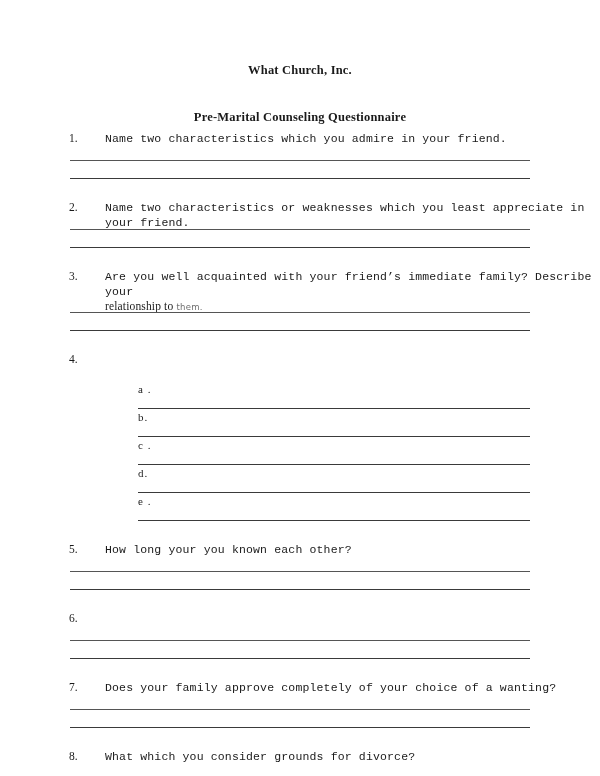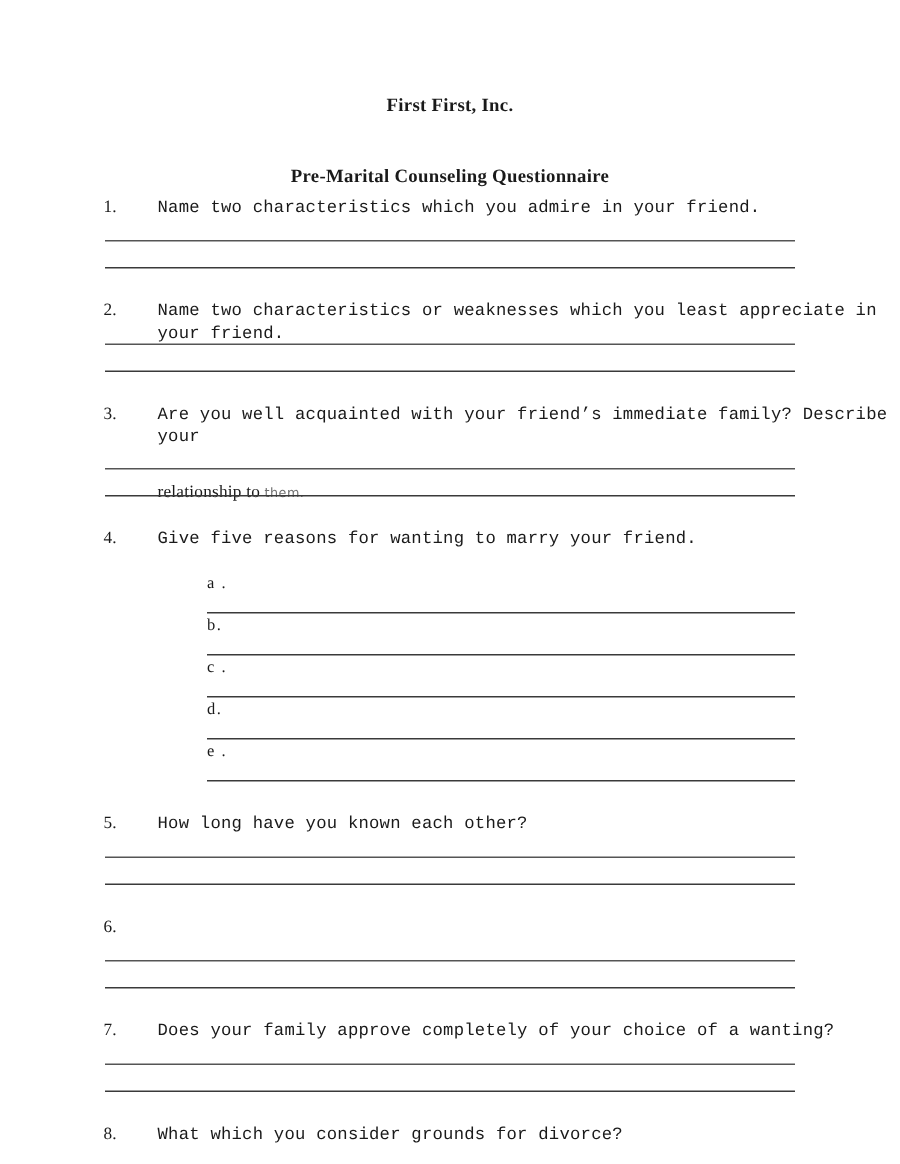--- a/index.html
+++ b/index.html
@@ -81,21 +81,20 @@
     line-height: 15px;
     letter-spacing: 0.15px;
     font-family: Liberation Mono, monospace;
   }
   .q-text-cont {
     display: block;
     padding-left: 36px;
     font-size: 11.5px;
     line-height: 14px;
     letter-spacing: 0.15px;
-    margin-top: 22px;
   }
   
   .faint {
     font-family: "DejaVu Sans", "Liberation Sans", sans-serif;
     font-size: 8.5px;
     color: #6f6f6f;
     letter-spacing: 0.3px;
   }
 
   
@@ -131,21 +130,21 @@
     height: 0;
     border-top: 1.3px solid #3a3a3a;
   }
 </style>
 </head>
 <body>
 
 <div class="page">
 
   <div class="doc-header">
-    <div class="org-title">First First, Inc.</div>
+    <div class="org-title">What Church, Inc.</div>
     <div class="doc-title">Pre-Marital Counseling Questionnaire</div>
   </div>
 
   <div class="form-body" id="form-body">
       <div class="question" style="position: absolute; left: 0px; top: 0px; width: 600px;">
         <div class="q-head">
           <span class="q-num">1.</span>
           <span class="q-text">Name two characteristics which you admire in your friend.</span>
         </div>
         <div class="rules" style="position: absolute; left: 0px; top: 15px; width: 600px;">
@@ -170,39 +169,38 @@
           <span class="q-text-cont"><span>relationship to</span> <span class="faint">them.</span></span>
         </div>
         <div class="rules" style="position: absolute; left: 0px; top: 29px; width: 600px;">
           <div class="rule soft" style="top: 14px;"></div>
           <div class="rule" style="top: 32px;"></div>
         </div>
       </div>
       <div class="question" style="position: absolute; left: 0px; top: 221px; width: 600px;">
         <div class="q-head">
           <span class="q-num">4.</span>
-          <span class="q-text">Give five reasons for wanting to marry your friend.</span>
         </div>
         <div class="subitems" style="position: absolute; left: 0px; top: 15px; width: 600px;">
           <div class="sub-label" style="top: 15px;">a .</div>
           <div class="sub-rule" style="top: 41px;"></div>
           <div class="sub-label" style="top: 43px;">b.</div>
           <div class="sub-rule" style="top: 69px;"></div>
           <div class="sub-label" style="top: 71px;">c .</div>
           <div class="sub-rule" style="top: 97px;"></div>
           <div class="sub-label" style="top: 99px;">d.</div>
           <div class="sub-rule" style="top: 125px;"></div>
           <div class="sub-label" style="top: 127px;">e .</div>
           <div class="sub-rule" style="top: 153px;"></div>
         </div>
       </div>
       <div class="question" style="position: absolute; left: 0px; top: 411px; width: 600px;">
         <div class="q-head">
           <span class="q-num">5.</span>
-          <span class="q-text">How long have you known each other?</span>
+          <span class="q-text">How long your you known each other?</span>
         </div>
         <div class="rules" style="position: absolute; left: 0px; top: 15px; width: 600px;">
           <div class="rule soft" style="top: 14px;"></div>
           <div class="rule" style="top: 32px;"></div>
         </div>
       </div>
       <div class="question" style="position: absolute; left: 0px; top: 480px; width: 600px;">
         <div class="q-head">
           <span class="q-num">6.</span>
         </div>

